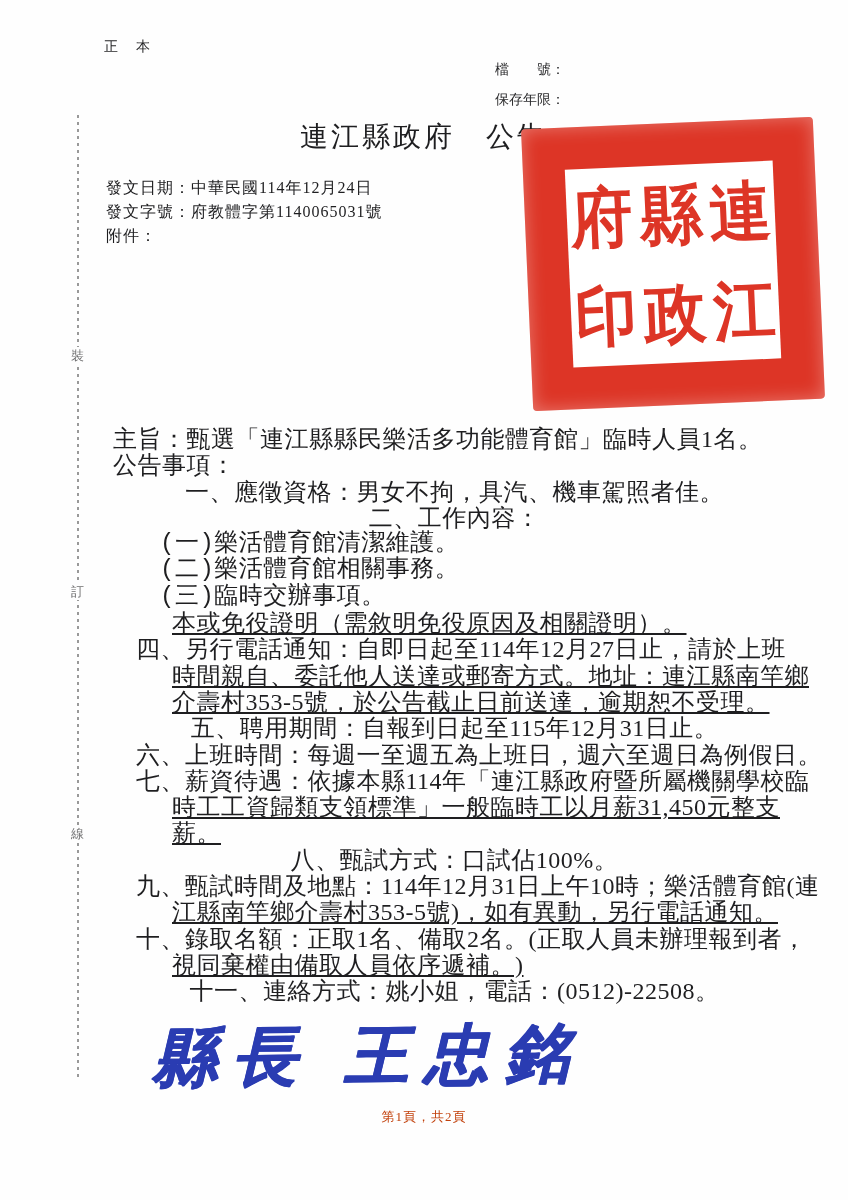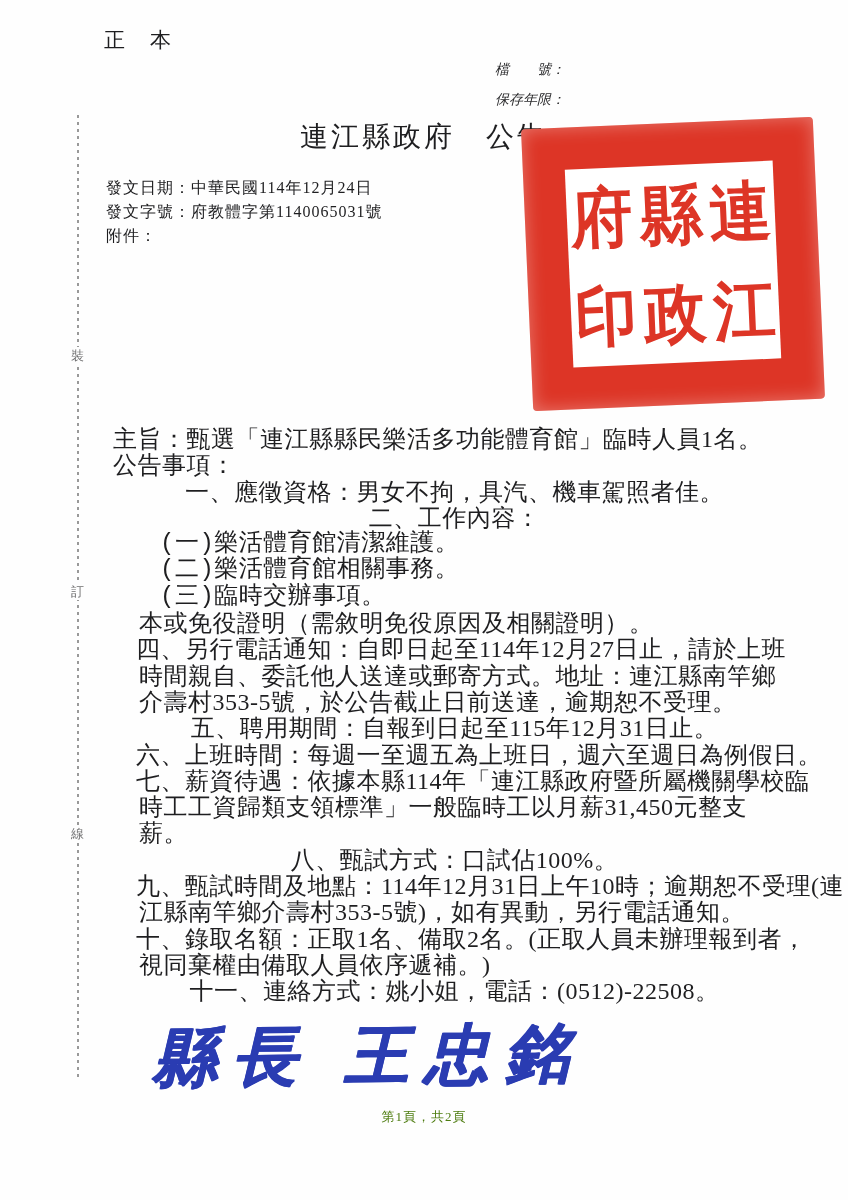--- a/index.html
+++ b/index.html
@@ -2,22 +2,22 @@
 <html style="--seal-red: #dd3526; --sig-blue: #2a3cb2; --ink: #1e1e20;"><head>
 <meta charset="utf-8">
 <style>
   html,body{margin:0;padding:0;background:#e9e9e9;}
   .page{
     position:relative;width:848px;height:1200px;background:#fefefe;
     font-family:"Liberation Serif","DejaVu Serif",serif;color:var(--ink,#1e1e20);
     overflow:hidden;margin:0 auto;
   }
   
-  .copy-label{position:absolute;left:104px;top:26px;font-size:21px;letter-spacing:2px;}
-  .file-block{position:absolute;left:495px;top:55px;font-size:14px;line-height:30px;color:#2a2a2c;font-style:italic;}
+  .copy-label{position:absolute;left:104px;top:38px;font-size:14px;letter-spacing:2px;}
+  .file-block{position:absolute;left:495px;top:55px;font-size:14px;line-height:30px;color:#2a2a2c;}
   .doc-title{position:absolute;left:0;top:118px;width:848px;text-align:center;font-size:28px;letter-spacing:3px;}
   .meta-block{position:absolute;left:106px;top:176px;font-size:16px;line-height:24px;letter-spacing:1px;}
   
   .seal{
     position:absolute;left:527px;top:123px;width:292px;height:282px;
     background:var(--seal-red,#dd3526);transform:rotate(-2.5deg);
     box-shadow:inset 0 0 18px rgba(255,255,255,.35);border-radius:4px;
   }
   .seal-inner{
     position:absolute;left:42px;top:42px;right:42px;bottom:42px;background:#fff;
@@ -40,30 +40,30 @@
   }
   .binding-char.c0{top:232px;}
   .binding-char.c1{top:468px;}
   .binding-char.c2{top:710px;}
   
   .body-text{position:absolute;left:113px;top:426px;width:660px;font-size:24px;line-height:26.3px;letter-spacing:.5px;}
   .body-text .line{white-space:nowrap;}
   .body-text .ind-0{margin-left:0;}
   .body-text .ind-1{margin-left:23px;text-align:center;}
   .body-text .ind-2{margin-left:47px;font-family:Liberation Mono, monospace;}
-  .body-text .ind-3{margin-left:26px;}
+  .body-text .ind-3{margin-left:59px;text-decoration:underline;}
   
   .signature{
     position:absolute;left:152px;top:1012px;font-size:64px;font-weight:bold;
     color:var(--sig-blue,#2a3cb2);letter-spacing:16px;transform:rotate(-.6deg);
     text-shadow:1px 0 currentColor,0 1px currentColor,1px 1px currentColor;
     font-style:italic;white-space:nowrap;
   }
   
-  .page-footer{position:absolute;left:0;top:1108px;width:848px;text-align:center;font-size:13px;letter-spacing:1px;color:#4d7c0f;}
+  .page-footer{position:absolute;left:0;top:1108px;width:848px;text-align:center;font-size:13px;letter-spacing:1px;color:#c2410c;}
 </style>
 </head>
 <body>
 
 <div class="page">
 
   <div class="copy-label">正　本</div>
 
   <div class="file-block">
     <div>檔　　號：</div>
@@ -106,21 +106,21 @@
       <div class="line ind-3">本或免役證明（需敘明免役原因及相關證明）。</div>
       <div class="line ind-1">四、另行電話通知：自即日起至114年12月27日止，請於上班</div>
       <div class="line ind-3">時間親自、委託他人送達或郵寄方式。地址：連江縣南竿鄉</div>
       <div class="line ind-3">介壽村353-5號，於公告截止日前送達，逾期恕不受理。</div>
       <div class="line ind-1">五、聘用期間：自報到日起至115年12月31日止。</div>
       <div class="line ind-1">六、上班時間：每週一至週五為上班日，週六至週日為例假日。</div>
       <div class="line ind-1">七、薪資待遇：依據本縣114年「連江縣政府暨所屬機關學校臨</div>
       <div class="line ind-3">時工工資歸類支領標準」一般臨時工以月薪31,450元整支</div>
       <div class="line ind-3">薪。</div>
       <div class="line ind-1">八、甄試方式：口試佔100%。</div>
-      <div class="line ind-1">九、甄試時間及地點：114年12月31日上午10時；逾期恕不受理(連</div>
+      <div class="line ind-1">九、甄試時間及地點：114年12月31日上午10時；樂活體育館(連</div>
       <div class="line ind-3">江縣南竿鄉介壽村353-5號)，如有異動，另行電話通知。</div>
       <div class="line ind-1">十、錄取名額：正取1名、備取2名。(正取人員未辦理報到者，</div>
       <div class="line ind-3">視同棄權由備取人員依序遞補。)</div>
       <div class="line ind-1">十一、連絡方式：姚小姐，電話：(0512)-22508。</div>
     </div>
 
   <div class="signature">縣長 王忠銘</div>
 
   <div class="page-footer">第1頁，共2頁</div>
 

